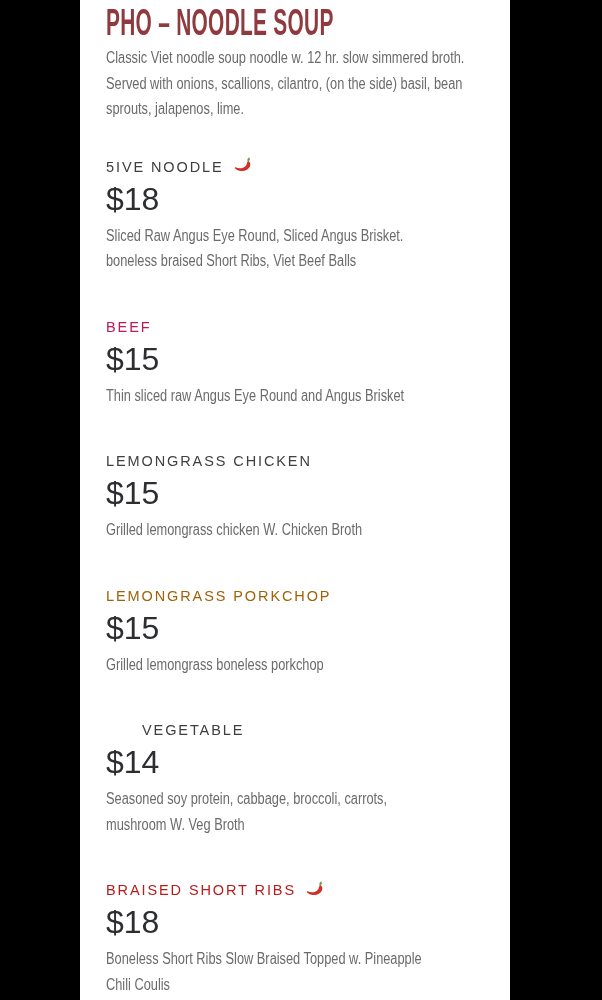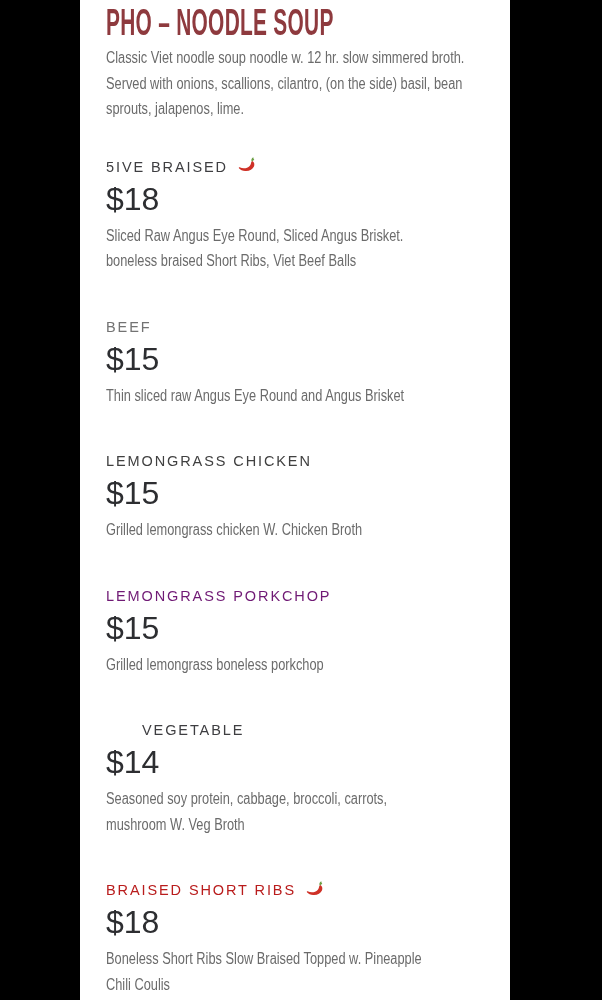--- a/index.html
+++ b/index.html
@@ -82,54 +82,54 @@
     <div class="inner">
       <h1 class="menu-title" style="color: rgb(142, 58, 62);">PHO – NOODLE SOUP</h1>
 
       <p class="section-desc" style="color: rgb(107, 107, 107);">Classic Viet noodle soup noodle w. 12 hr. slow simmered broth.
 Served with onions, scallions, cilantro, (on the side) basil, bean
 sprouts, jalapenos, lime.</p>
 
       <div class="items">
   <div class="menu-item">
     <div class="item-header">
-      <span class="item-name" style="color: rgb(62, 62, 65);">5IVE BRAISED</span>
+      <span class="item-name" style="color: rgb(62, 62, 65);">5IVE NOODLE</span>
       <span class="chili-icon">
         <svg viewBox="0 0 32 32" aria-hidden="true">
           <path d="M23.3 10.3 c-.9-2.8 .1-5.2 2.8-6.6 -.1 1.5 .4 2.9 1.6 4.1 -1.5 .3-2.7 1.1-3.4 2.5 z" fill="#6a9e42"></path>
           <path d="M24.5 9.5 c3 1.5 4.1 5.4 2.6 9 -2 4.8-7.5 7.6-14 7.1 -4-.3-8-2-10-4.5 -.6-.8 .2-1.8 1.1-1.4 3.6 1.7 8.3 2 11.9 .6 3.4-1.3 5.6-3.9 6.3-7.2 .3-1.4 .7-2.8 2.1-3.6 z" fill="#cf3127"></path>
         </svg>
       </span>
     </div>
     <div class="item-price" style="color: rgb(45, 46, 49);">$18</div>
     <div class="item-desc" style="color: rgb(107, 107, 107);">Sliced Raw Angus Eye Round, Sliced Angus Brisket.
 boneless braised Short Ribs, Viet Beef Balls</div>
   </div>
 
   <div class="menu-item">
     <div class="item-header">
-      <span class="item-name" style="color: #737373;">BEEF</span>
+      <span class="item-name" style="color: #be185d;">BEEF</span>
 
     </div>
     <div class="item-price" style="color: rgb(45, 46, 49);">$15</div>
     <div class="item-desc" style="color: rgb(107, 107, 107);">Thin sliced raw Angus Eye Round and Angus Brisket</div>
   </div>
 
   <div class="menu-item">
     <div class="item-header">
       <span class="item-name" style="color: #404040;">LEMONGRASS CHICKEN</span>
 
     </div>
     <div class="item-price" style="color: rgb(45, 46, 49);">$15</div>
     <div class="item-desc" style="color: rgb(107, 107, 107);">Grilled lemongrass chicken W. Chicken Broth</div>
   </div>
 
   <div class="menu-item">
     <div class="item-header">
-      <span class="item-name" style="color: #701a75;">LEMONGRASS PORKCHOP</span>
+      <span class="item-name" style="color: #a16207;">LEMONGRASS PORKCHOP</span>
 
     </div>
     <div class="item-price" style="color: rgb(45, 46, 49);">$15</div>
     <div class="item-desc" style="color: rgb(107, 107, 107);">Grilled lemongrass boneless porkchop</div>
   </div>
 
   <div class="menu-item">
     <div class="item-header">
       <span class="item-name" style="color: rgb(62, 62, 65); margin-left: 36px;">VEGETABLE</span>
 

